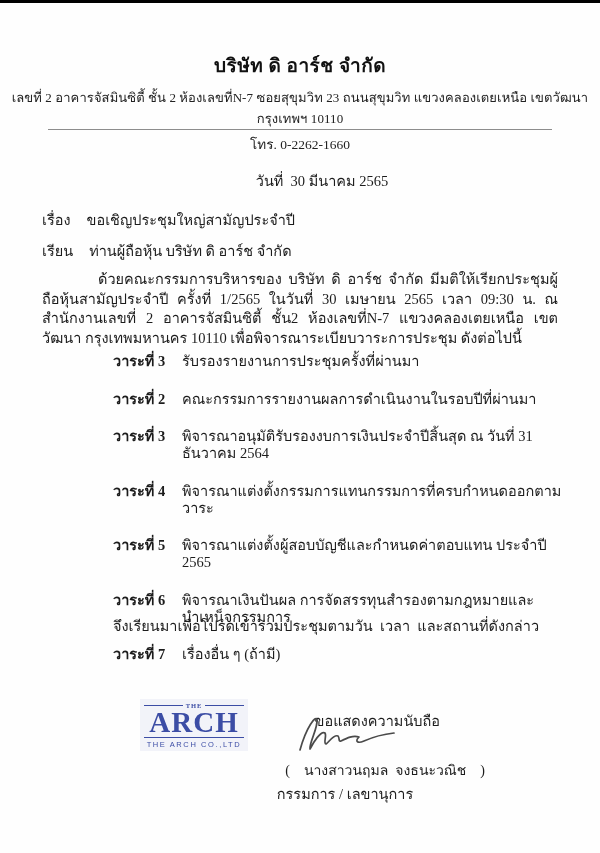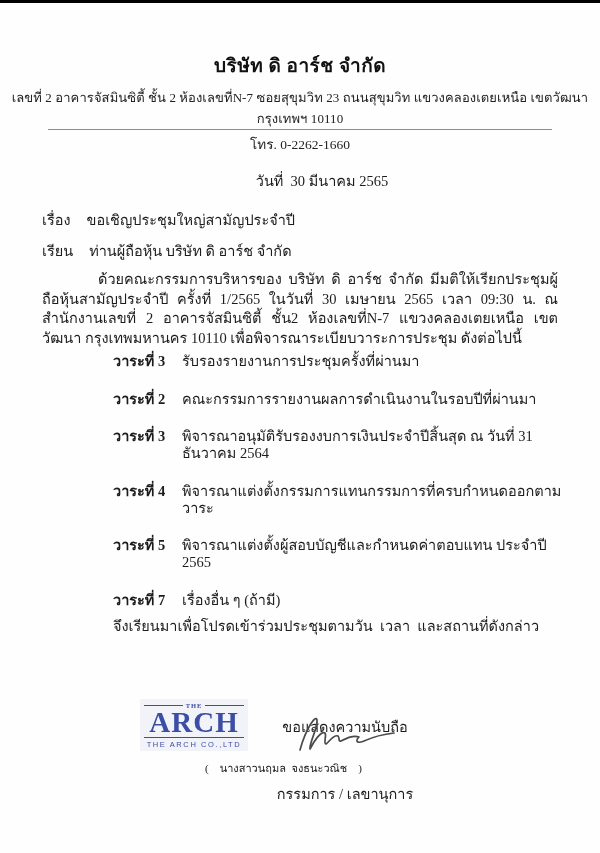--- a/index.html
+++ b/index.html
@@ -70,27 +70,27 @@
     text-align:center; font-size:29px; line-height:27px;
     font-weight:bold; letter-spacing:1px;
     font-family:"Liberation Serif", "DejaVu Serif", serif;
   }
   .logo-bottom {
     margin-top:1px; border-top:1.5px solid currentColor;
     text-align:center; font-size:7.5px; letter-spacing:1.6px;
     padding-top:1.5px; font-family:"Liberation Sans", sans-serif;
   }
   .regards-line {
-    position:absolute; left:250px; top:18px; width:190px;
-    text-align:center; font-size:14.5px;
+    position:absolute; left:250px; top:12px; width:190px;
+    text-align:right; font-size:14.5px;
   }
   .signature-svg { position:absolute; left:293px; top:13px; }
   .name-line {
     position:absolute; left:205px; top:62px; width:280px;
-    text-align:left; font-size:11px; white-space:pre;
+    text-align:right; font-size:14px; white-space:pre;
   }
   .title-line {
     position:absolute; left:205px; top:85px; width:280px;
     text-align:center; font-size:14.5px;
   }
 </style>
 </head>
 <body>
 
 <div class="page">
@@ -132,20 +132,24 @@
     </div>
     <div class="agenda-row">
       <span class="agenda-label">วาระที่ 4</span>
       <span class="agenda-text">พิจารณาแต่งตั้งกรรมการแทนกรรมการที่ครบกำหนดออกตามวาระ</span>
     </div>
     <div class="agenda-row">
       <span class="agenda-label">วาระที่ 5</span>
       <span class="agenda-text">พิจารณาแต่งตั้งผู้สอบบัญชีและกำหนดค่าตอบแทน ประจำปี 2565</span>
     </div>
     <div class="agenda-row">
+      <span class="agenda-label">วาระที่ 6</span>
+      <span class="agenda-text">พิจารณาเงินปันผล การจัดสรรทุนสำรองตามกฎหมายและบำเหน็จกรรมการ</span>
+    </div>
+    <div class="agenda-row">
       <span class="agenda-label">วาระที่ 7</span>
       <span class="agenda-text">เรื่องอื่น ๆ (ถ้ามี)</span>
     </div>
   </div>
 
   <div class="closing-line">จึงเรียนมาเพื่อโปรดเข้าร่วมประชุมตามวัน  เวลา  และสถานที่ดังกล่าว</div>
 
   <div class="sig-block">
 
     <div class="logo">

